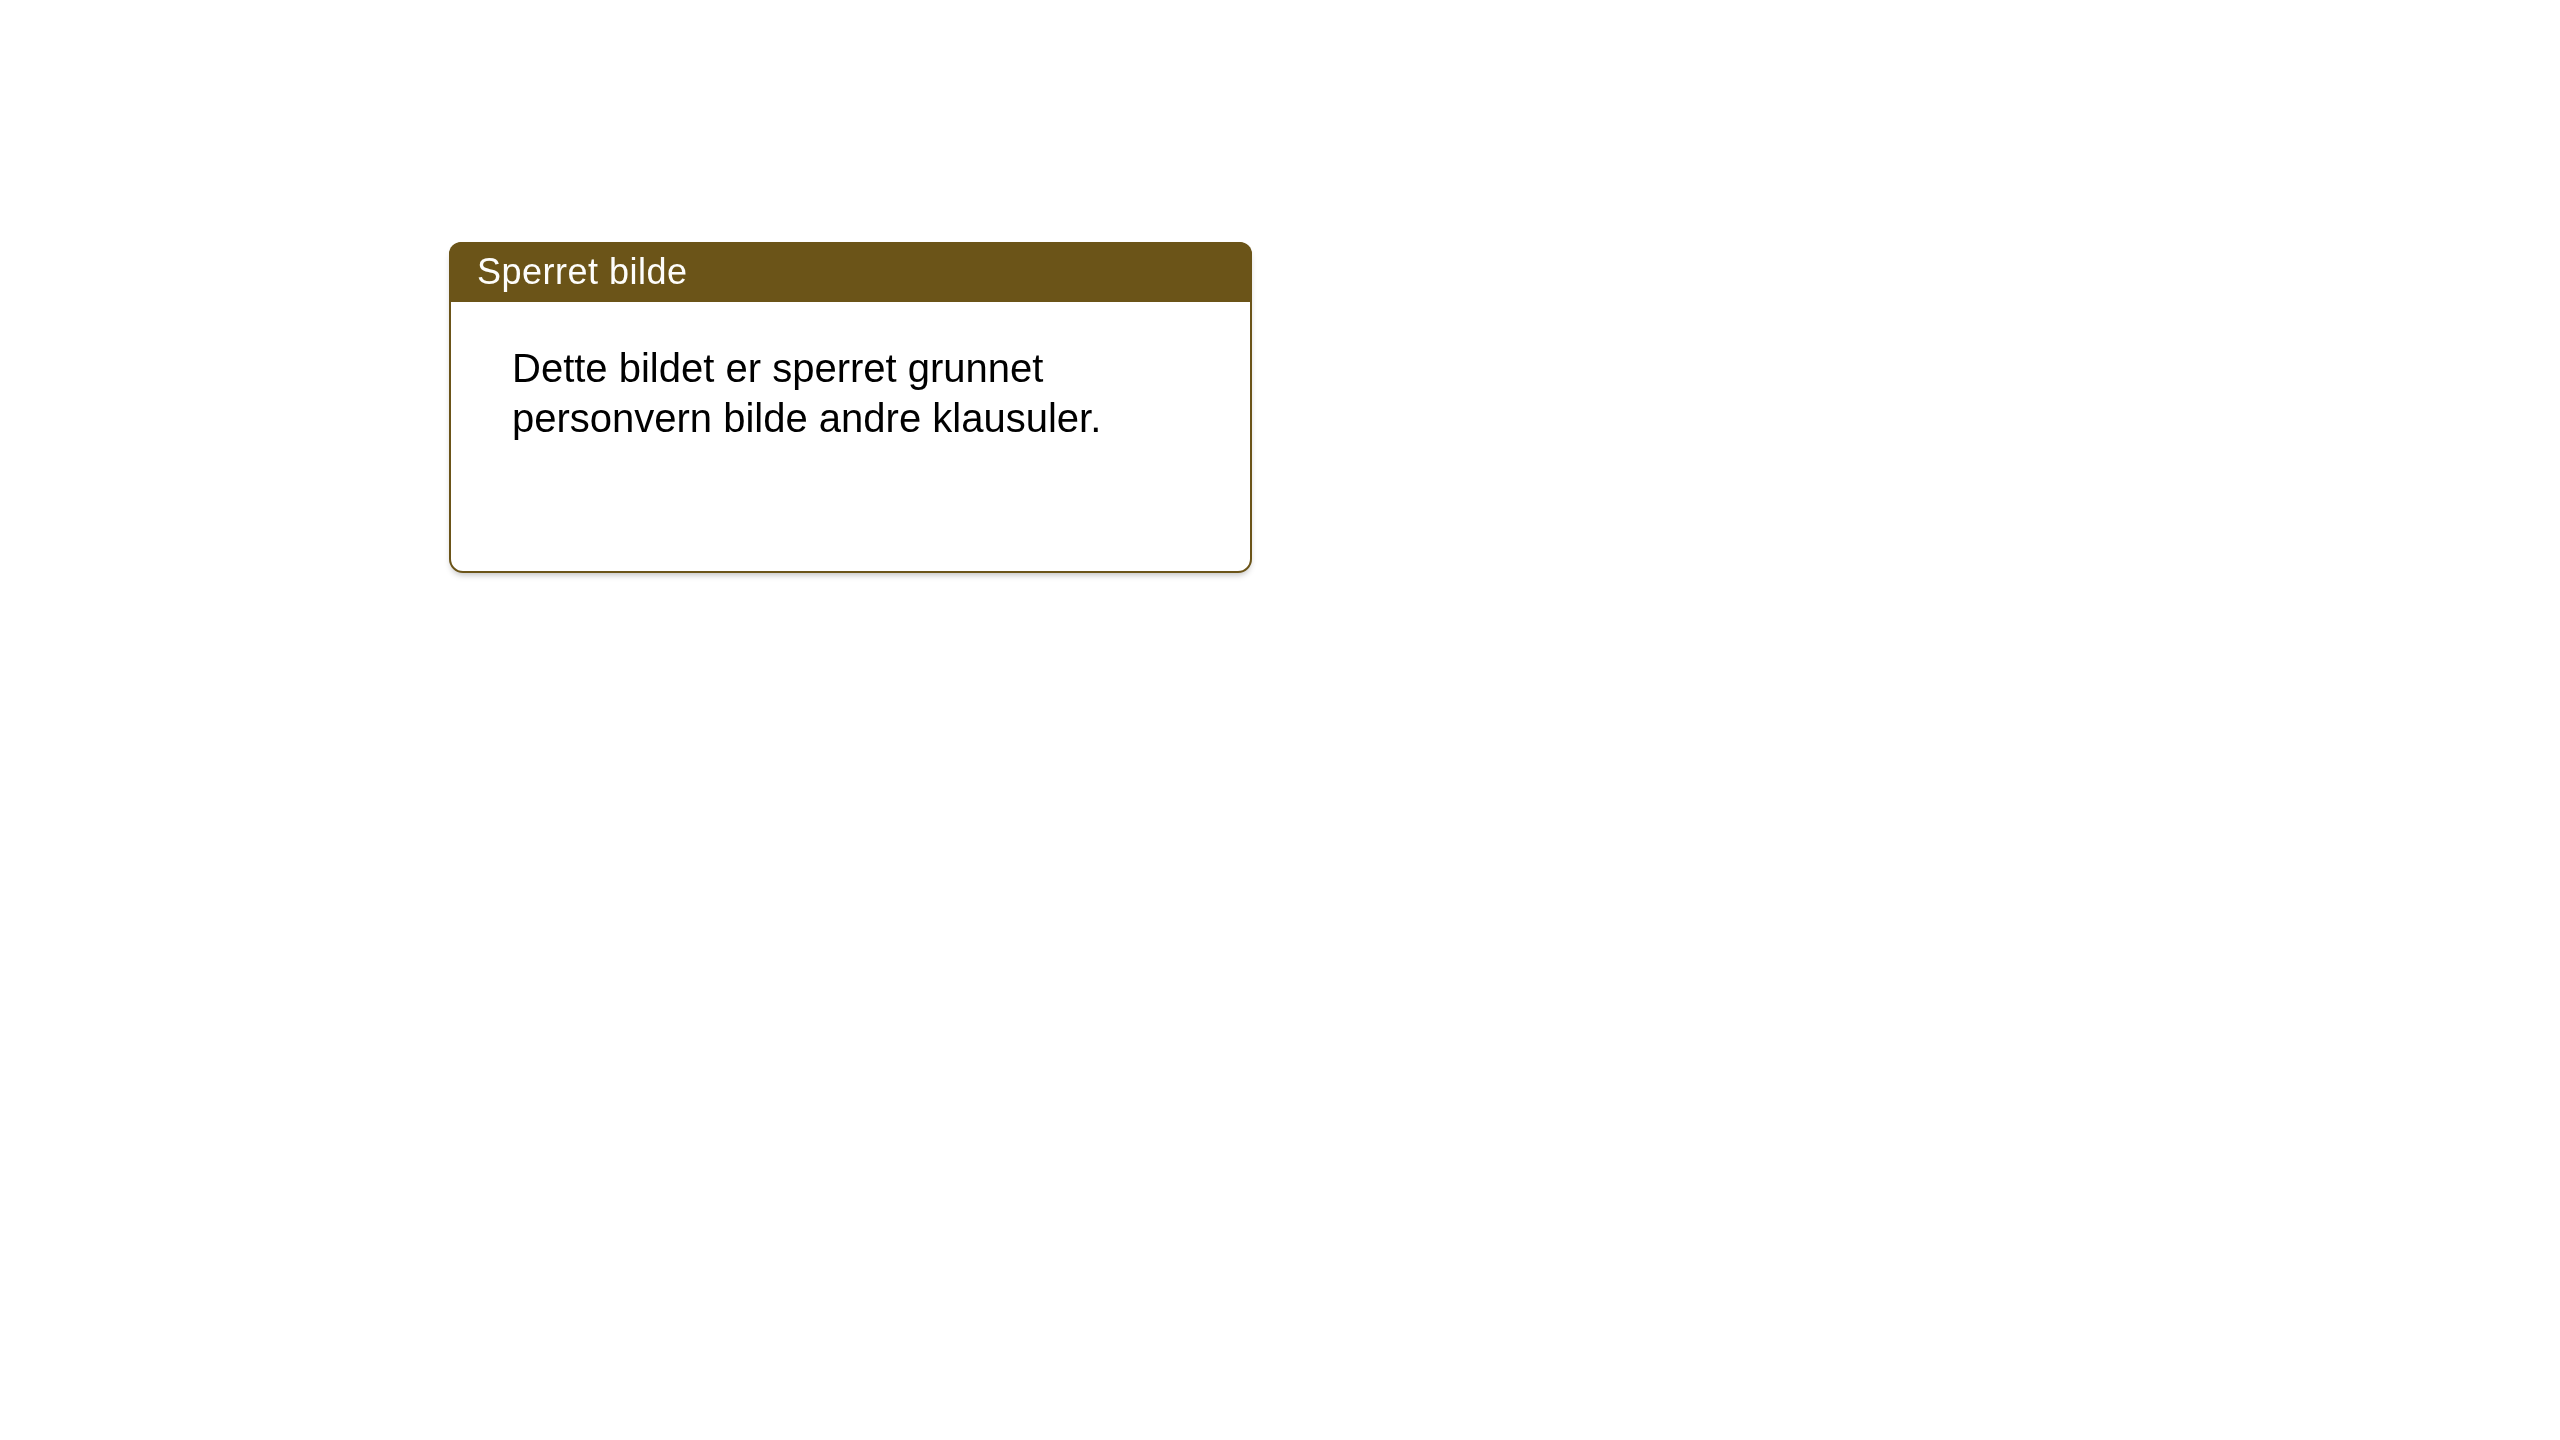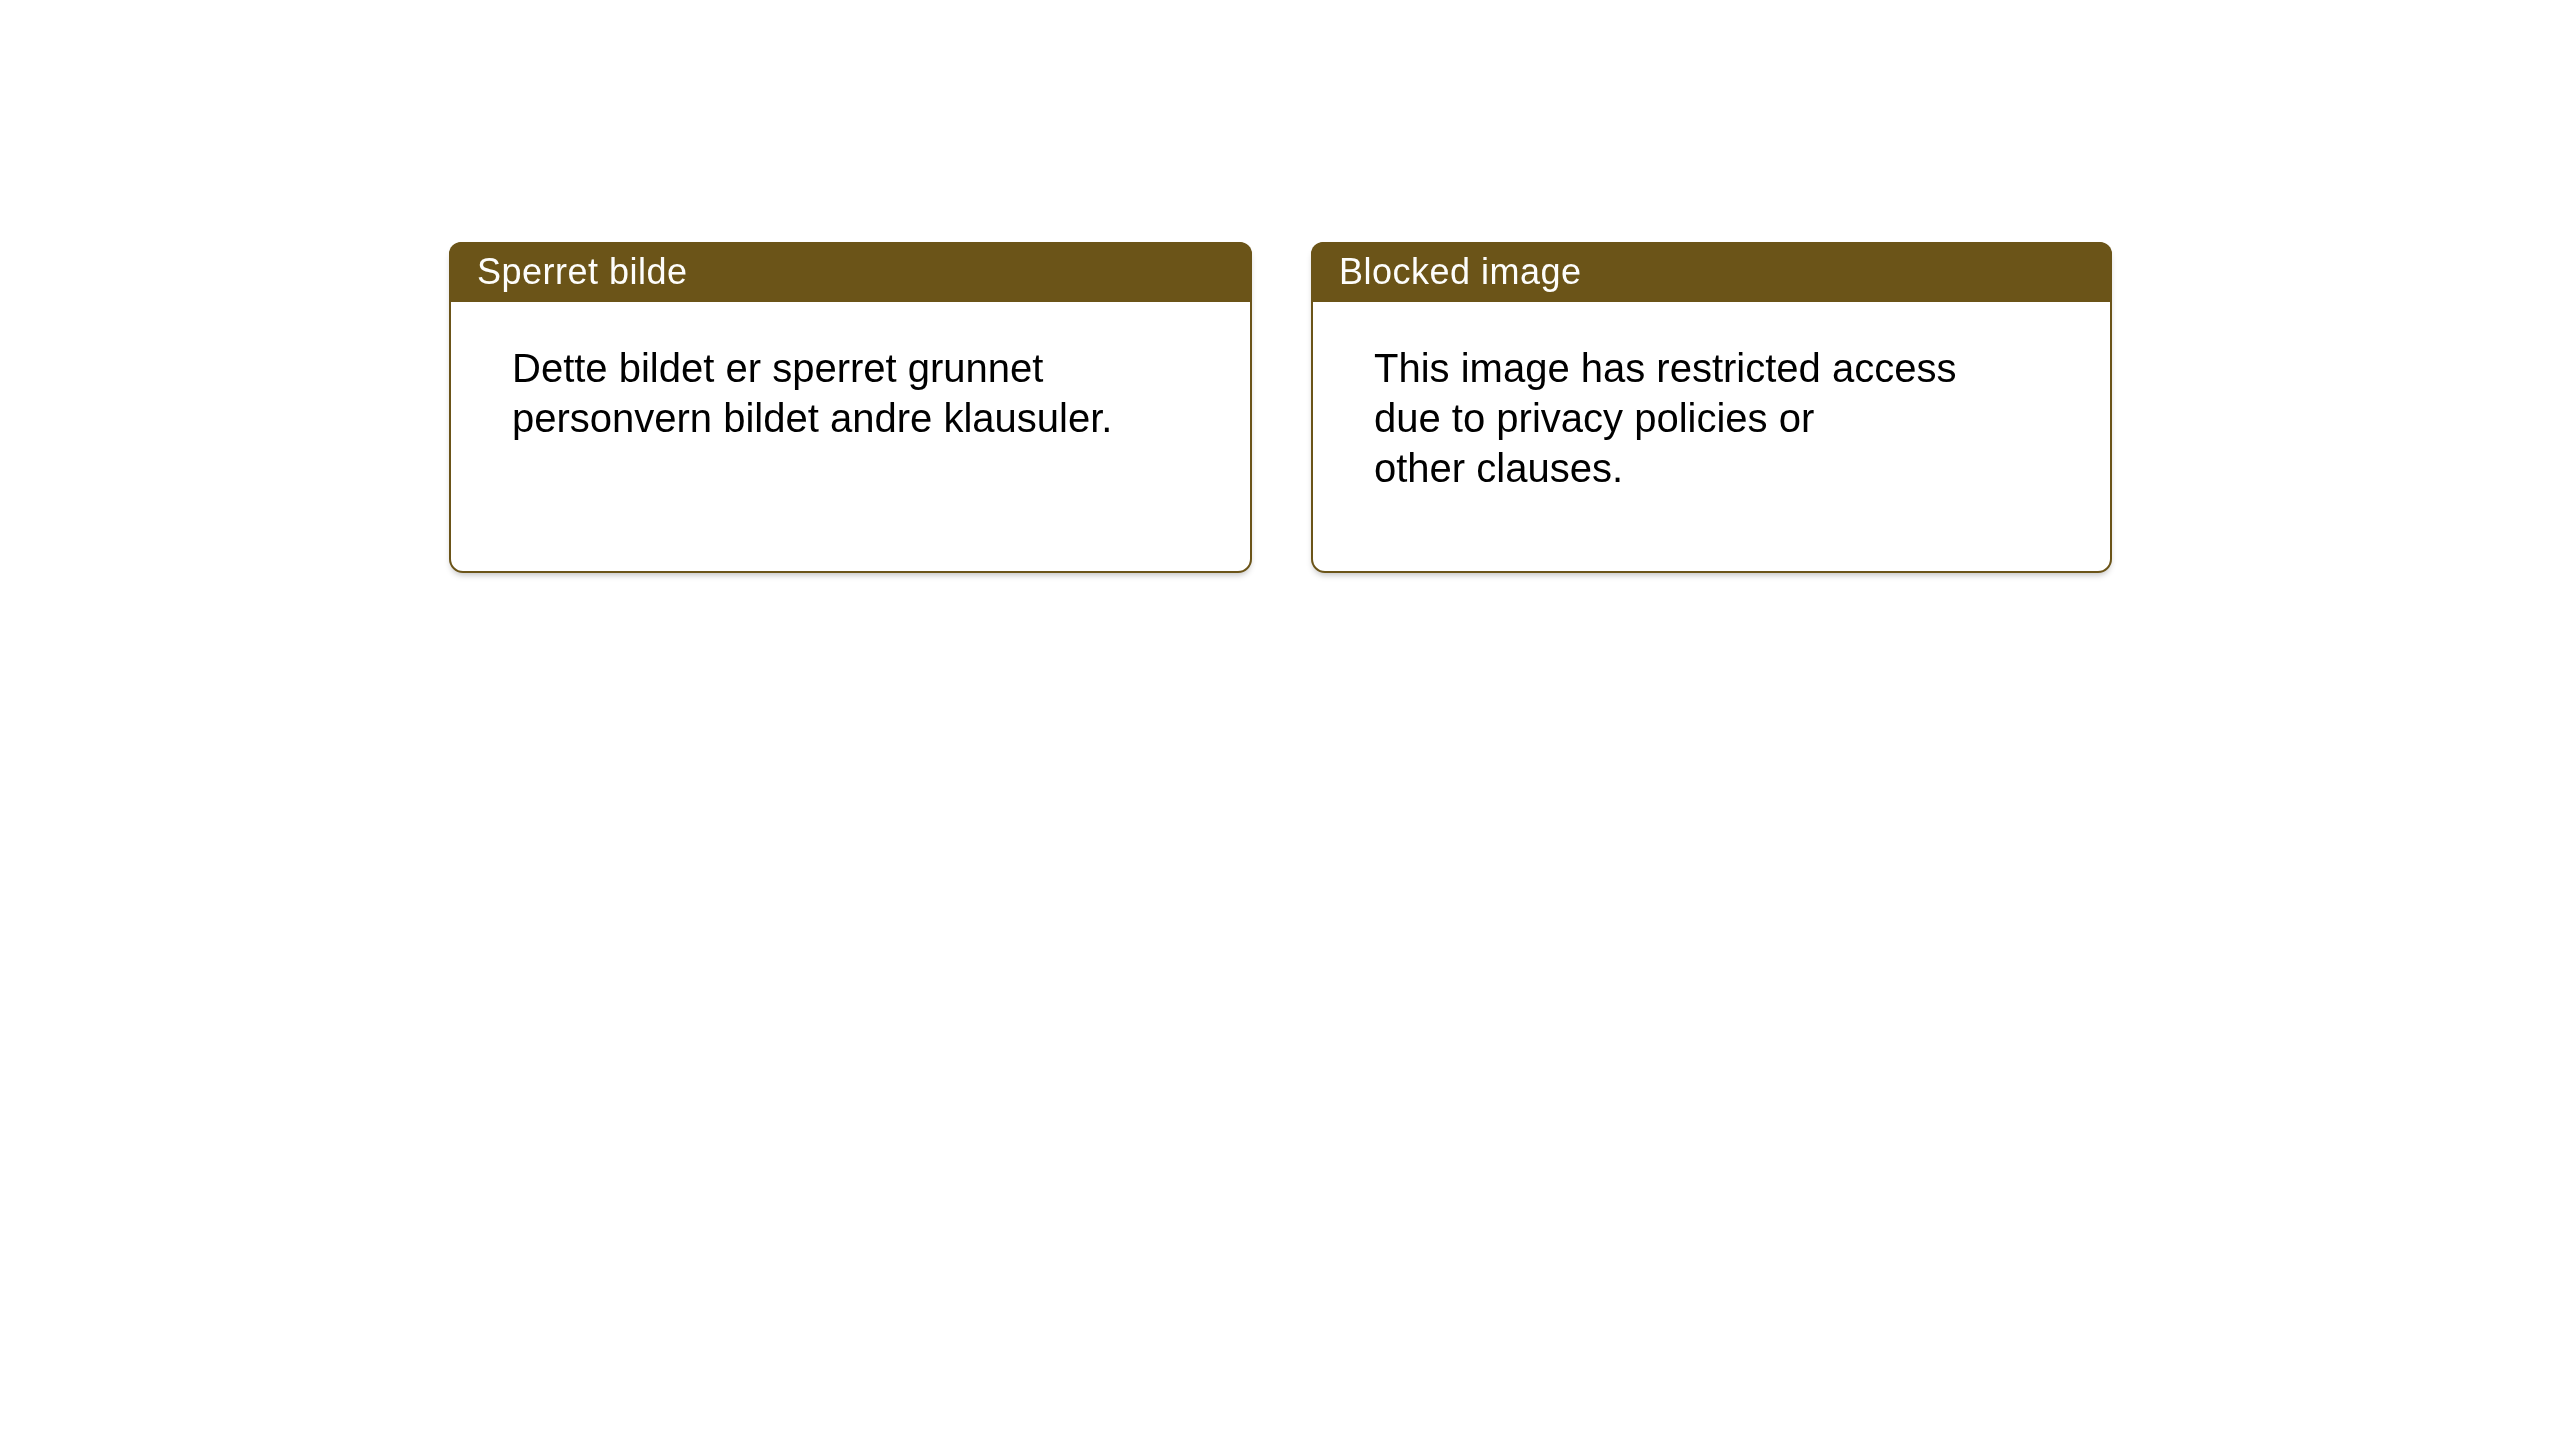--- a/index.html
+++ b/index.html
@@ -67,28 +67,18 @@
 <body>
 
 <div class="page-root">
 
   <div class="card card--no">
     <div class="card__header">
       <span class="card__title">Sperret bilde</span>
     </div>
     <div class="card__body">
       <div class="card__line">Dette bildet er sperret grunnet</div>
-      <div class="card__line">personvern bildet andre klausuler.</div>
+      <div class="card__line">personvern bilde andre klausuler.</div>
     </div>
   </div>
 
-  <div class="card card--en">
-    <div class="card__header">
-      <span class="card__title">Blocked image</span>
-    </div>
-    <div class="card__body">
-      <div class="card__line">This image has restricted access</div>
-      <div class="card__line">due to privacy policies or</div>
-      <div class="card__line">other clauses.</div>
-    </div>
-  </div>
 
 </div>
 
 </body></html>

